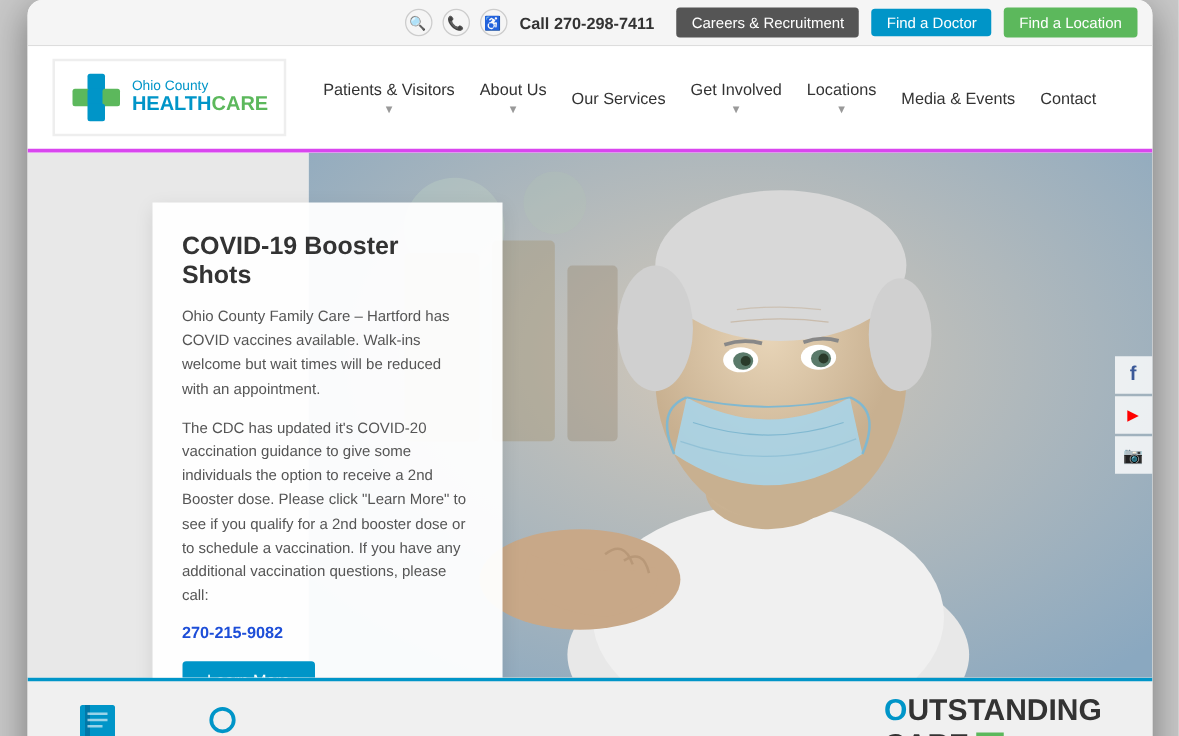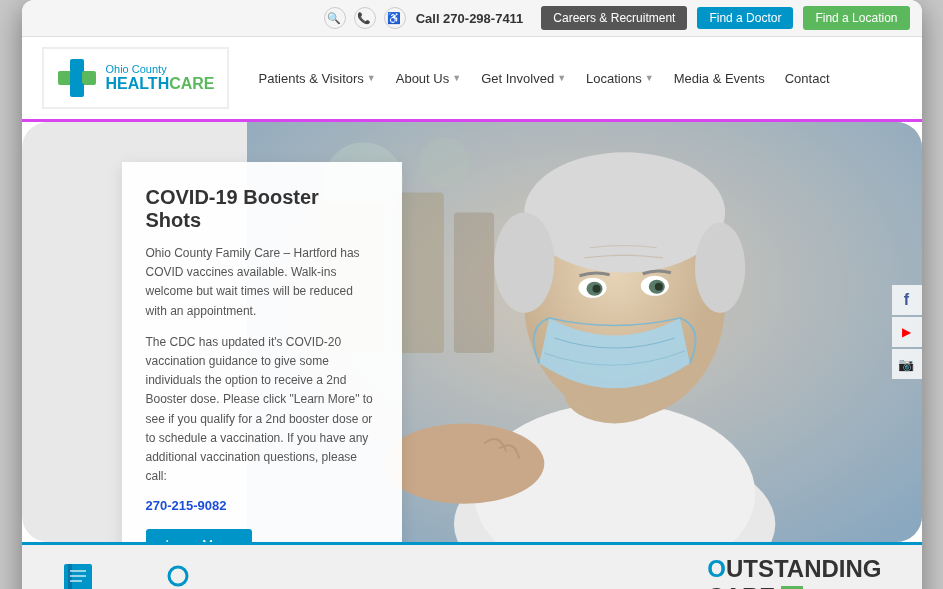--- a/index.html
+++ b/index.html
@@ -135,33 +135,33 @@
       font-size: 13px;
     }
     .nav-item {
       padding: 20px 10px;
       color: #333;
       cursor: pointer;
       white-space: nowrap;
       display: flex;
       align-items: center;
       gap: 3px;
+      flex-direction: column;
     }
     .nav-arrow {
       font-size: 9px;
       color: #999;
     }
 
     
     .hero-area {
       position: relative;
       height: 420px;
       overflow: hidden;
       background: linear-gradient(to right, #e8e8e8 40%, #b0c8d8 100%);
-      border-radius: 26px;
     }
 
     
     .hero-bg {
       position: absolute;
       top: 0; right: 0;
       width: 75%;
       height: 100%;
       background: linear-gradient(135deg, #c5d8e8 0%, #8aa8c0 20%, #d4c8b8 60%, #e8ddd0 100%);
       overflow: hidden;
@@ -297,20 +297,23 @@
     <nav class="main-nav">
       <div class="nav-item">
         <span>Patients &amp; Visitors</span>
         <span class="nav-arrow">▼</span>
       </div>
       <div class="nav-item">
         <span>About Us</span>
         <span class="nav-arrow">▼</span>
       </div>
       <div class="nav-item">
+        <span>Our Services</span>
+      </div>
+      <div class="nav-item">
         <span>Get Involved</span>
         <span class="nav-arrow">▼</span>
       </div>
       <div class="nav-item">
         <span>Locations</span>
         <span class="nav-arrow">▼</span>
       </div>
       <div class="nav-item">
         <span>Media &amp; Events</span>
       </div>

